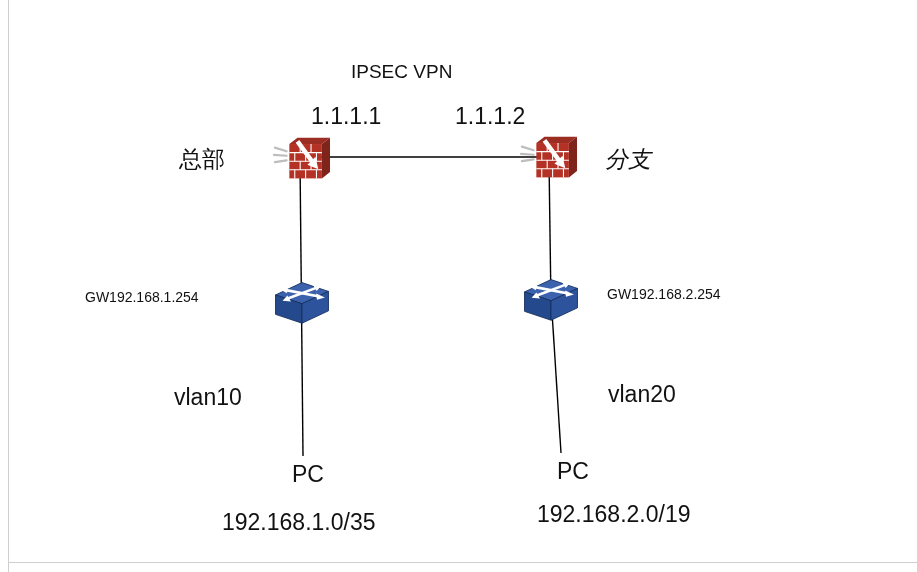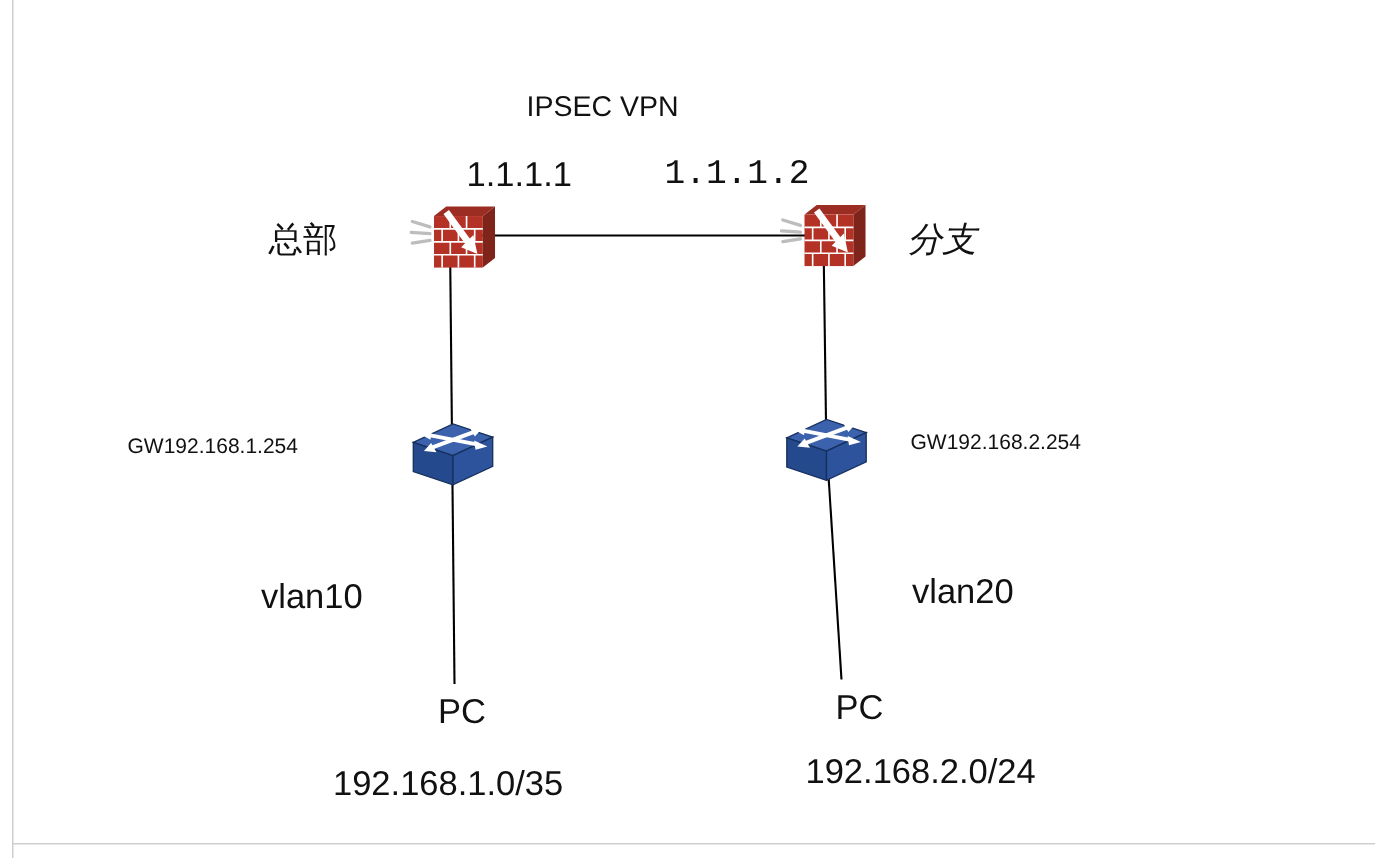--- a/index.html
+++ b/index.html
@@ -85,21 +85,21 @@
           <polygon points="56,9.5 46.5,8.5 50.5,15.5"></polygon>
           <polygon points="12,26.5 21.5,27.5 17.5,20.5"></polygon>
         </g>
       </g>
     </defs>
   </svg>
 
   <div class="lbl title" style="left:351px;top:61px;">IPSEC VPN</div>
 
   <div class="lbl" style="left:311px;top:103px;">1.1.1.1</div>
-  <div class="lbl" style="left:443px;top:103px;font-family:Liberation Mono, monospace;">1.1.1.2</div>
+  <div class="lbl" style="left:455px;top:103px;">1.1.1.2</div>
 
   <div class="lbl" style="left:179px;top:146px;">总部</div>
   <div class="lbl" style="left:605px;top:146px;font-style:italic;">分支</div>
 
   <div class="node" style="left:273px;top:135px;">
     <svg width="58" height="47" viewBox="0 0 64 52">
         <use href="#icon-firewall"></use>
       </svg>
   </div>
   <div class="node" style="left:520px;top:134px;">
@@ -122,15 +122,15 @@
       </svg>
   </div>
 
   <div class="lbl" style="left:174px;top:384px;">vlan10</div>
   <div class="lbl" style="left:608px;top:381px;">vlan20</div>
 
   <div class="lbl" style="left:292px;top:461px;">PC</div>
   <div class="lbl" style="left:557px;top:458px;">PC</div>
 
   <div class="lbl" style="left:222px;top:509px;">192.168.1.0/35</div>
-  <div class="lbl" style="left:537px;top:501px;">192.168.2.0/24</div>
+  <div class="lbl" style="left:537px;top:501px;">192.168.2.0/19</div>
 
 </div>
 
 </body></html>

